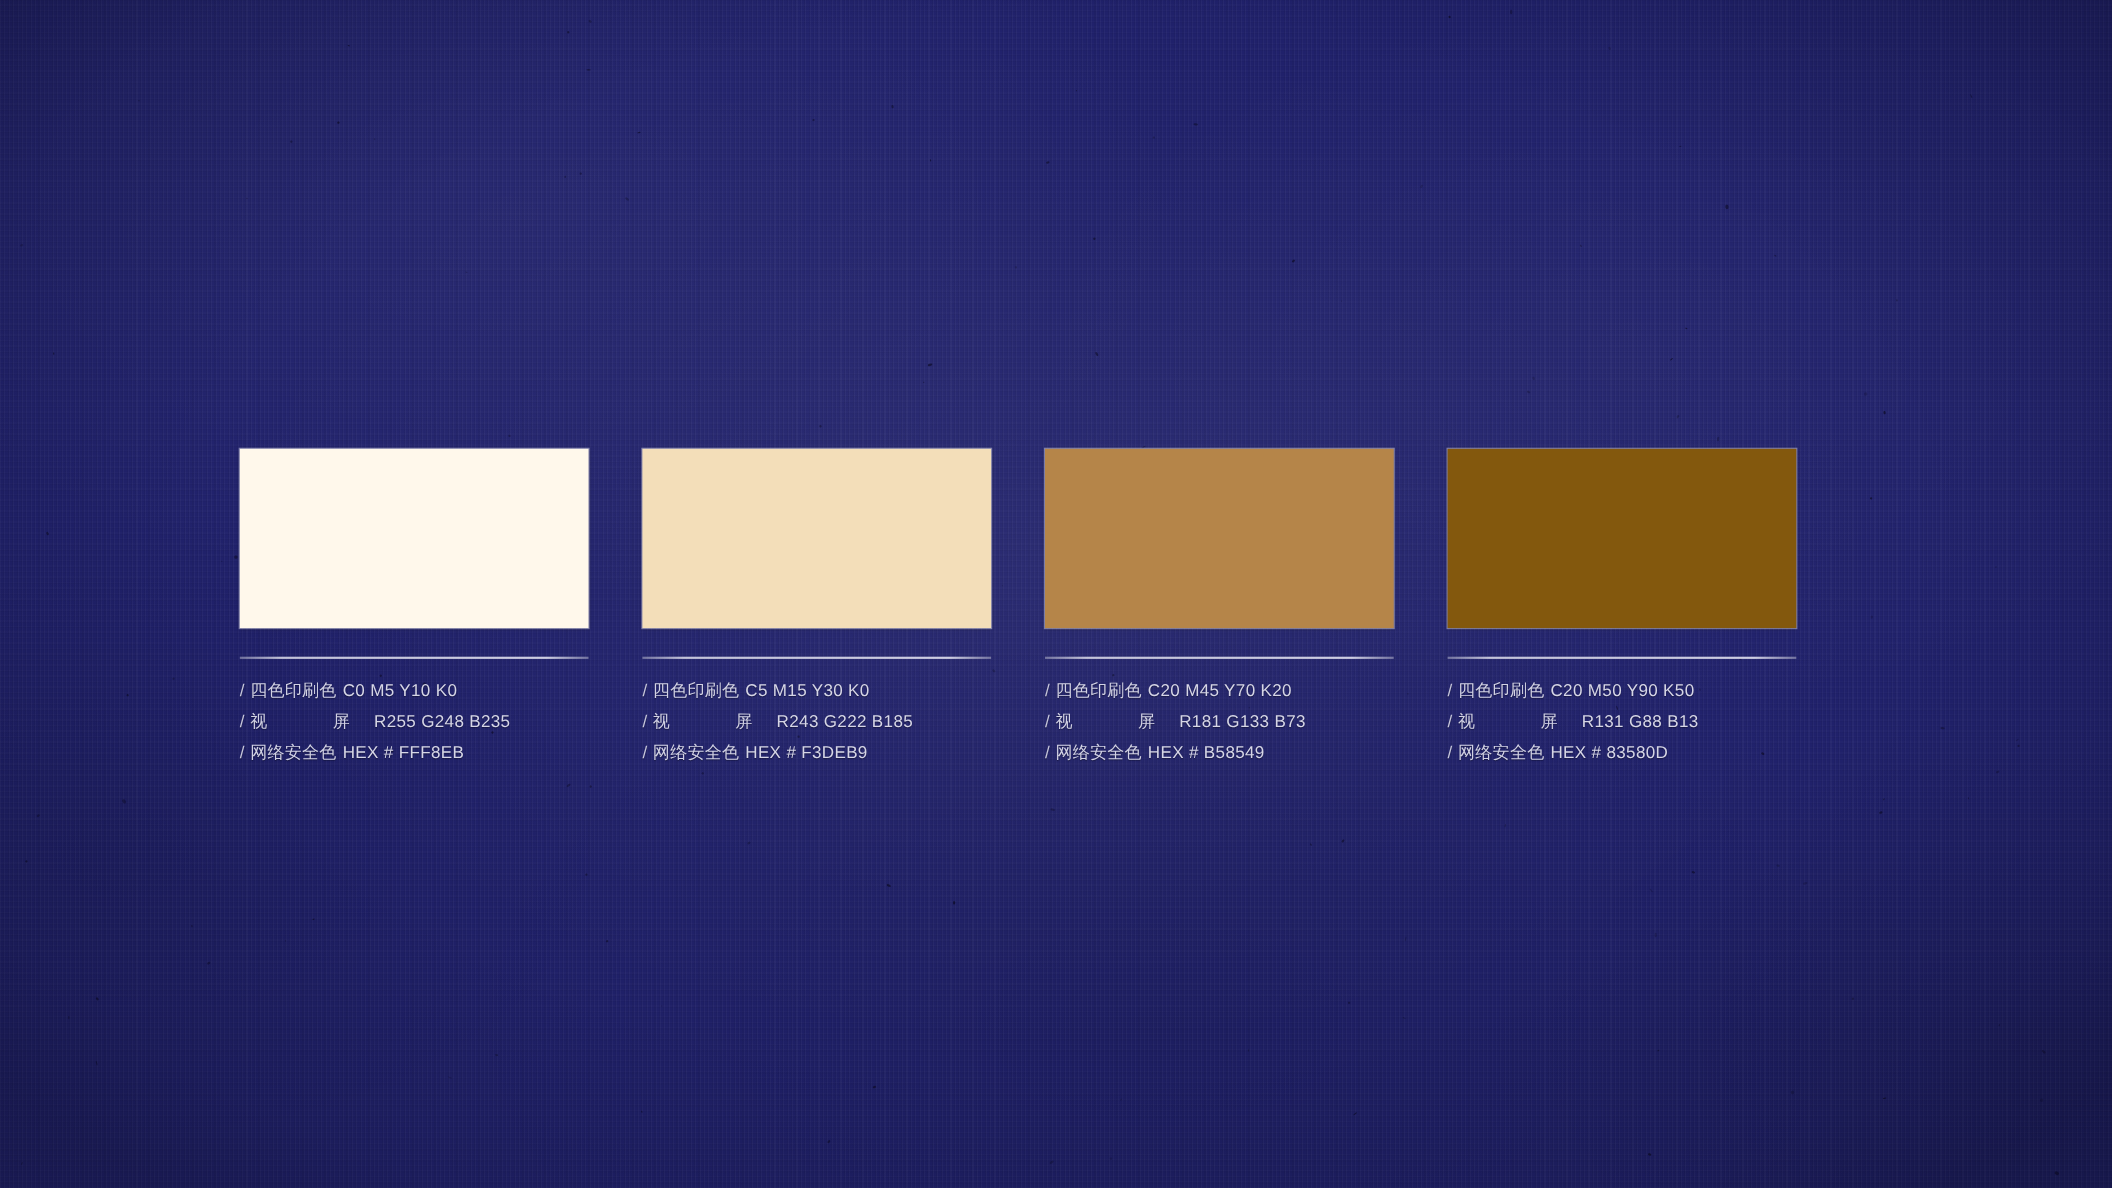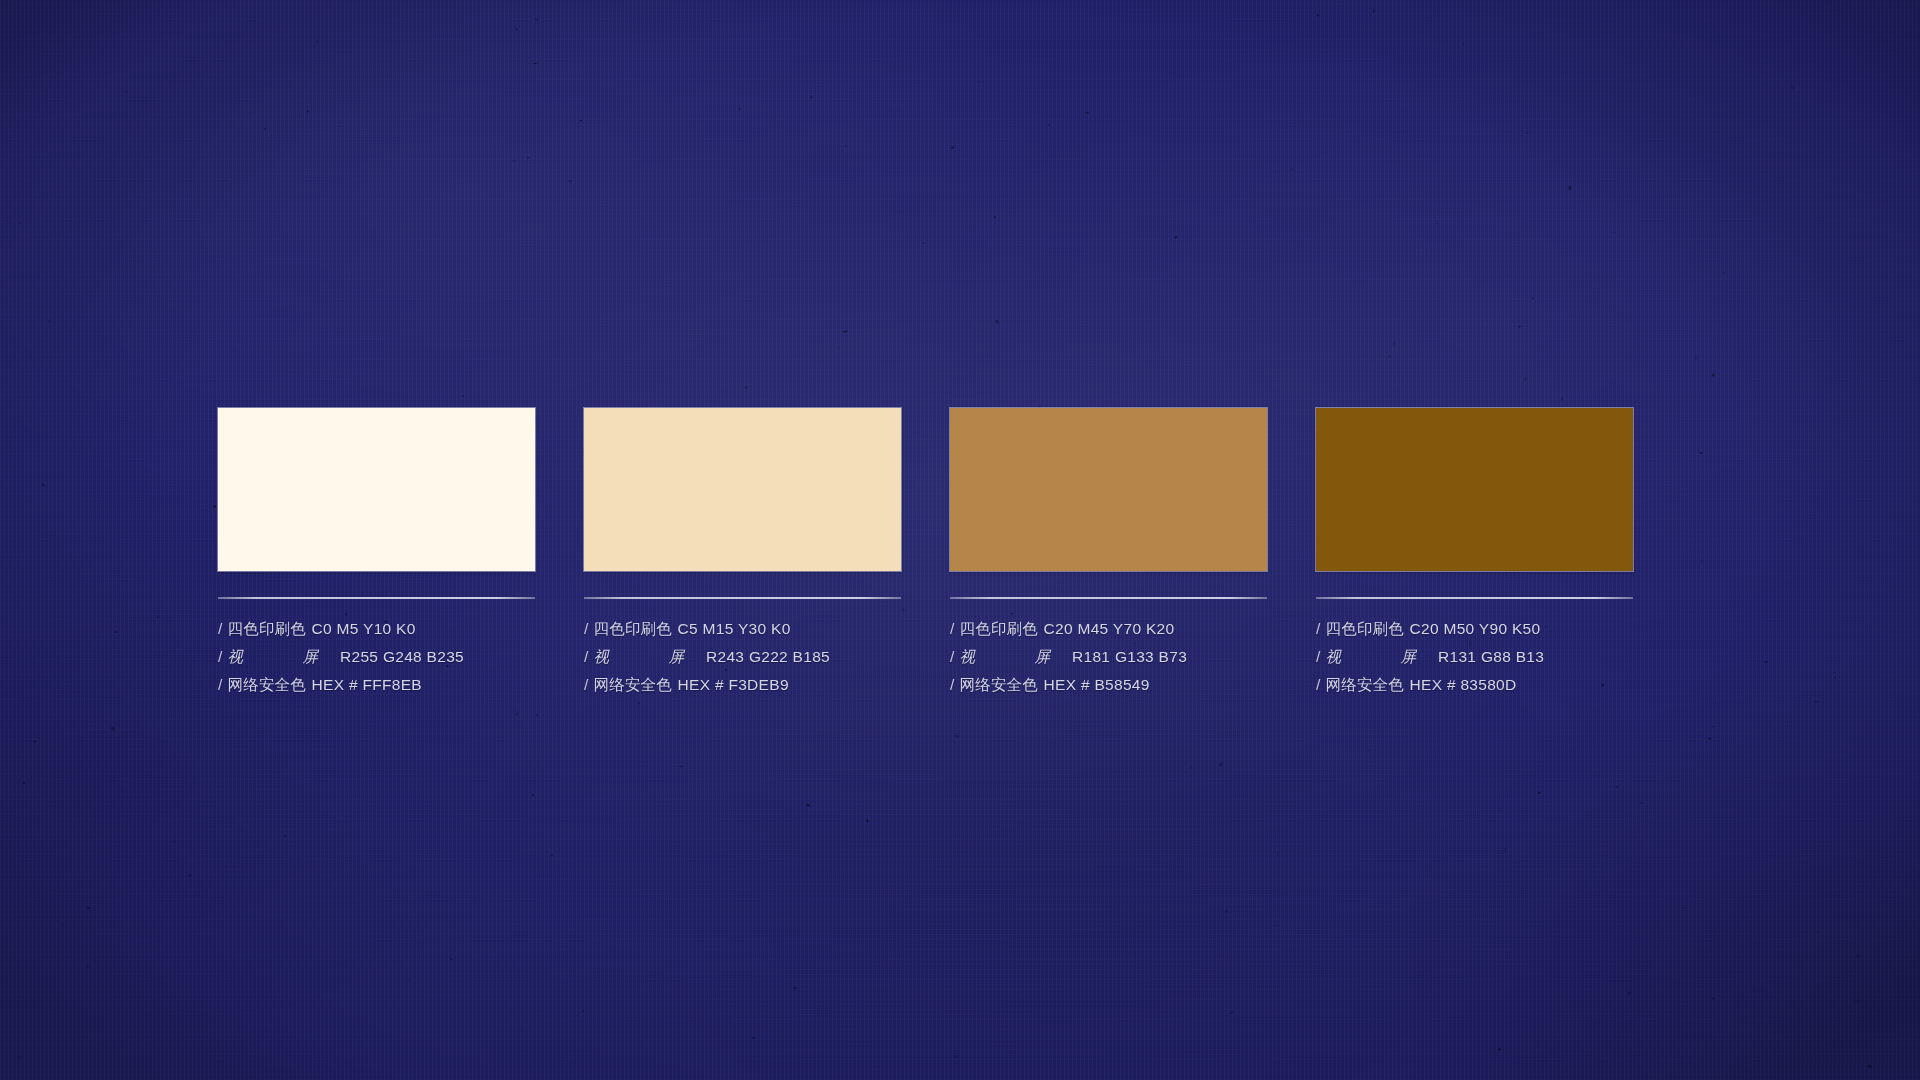--- a/index.html
+++ b/index.html
@@ -118,21 +118,20 @@
     margin-right: 5px;
     color: #c6c6dc;
   }
   .spec-label {
     display: inline-block;
     min-width: 84px;
     color: #d2d2e4;
   }
   .spec-label.wide-gap {
     letter-spacing: 22px;
-    font-style: italic;
   }
   .spec-value {
     color: #d6d6e6;
     letter-spacing: 0.3px;
   }
 </style>
 </head>
 <body>
 
 <div id="board" style="background-color: rgb(32, 33, 107);"></div>

